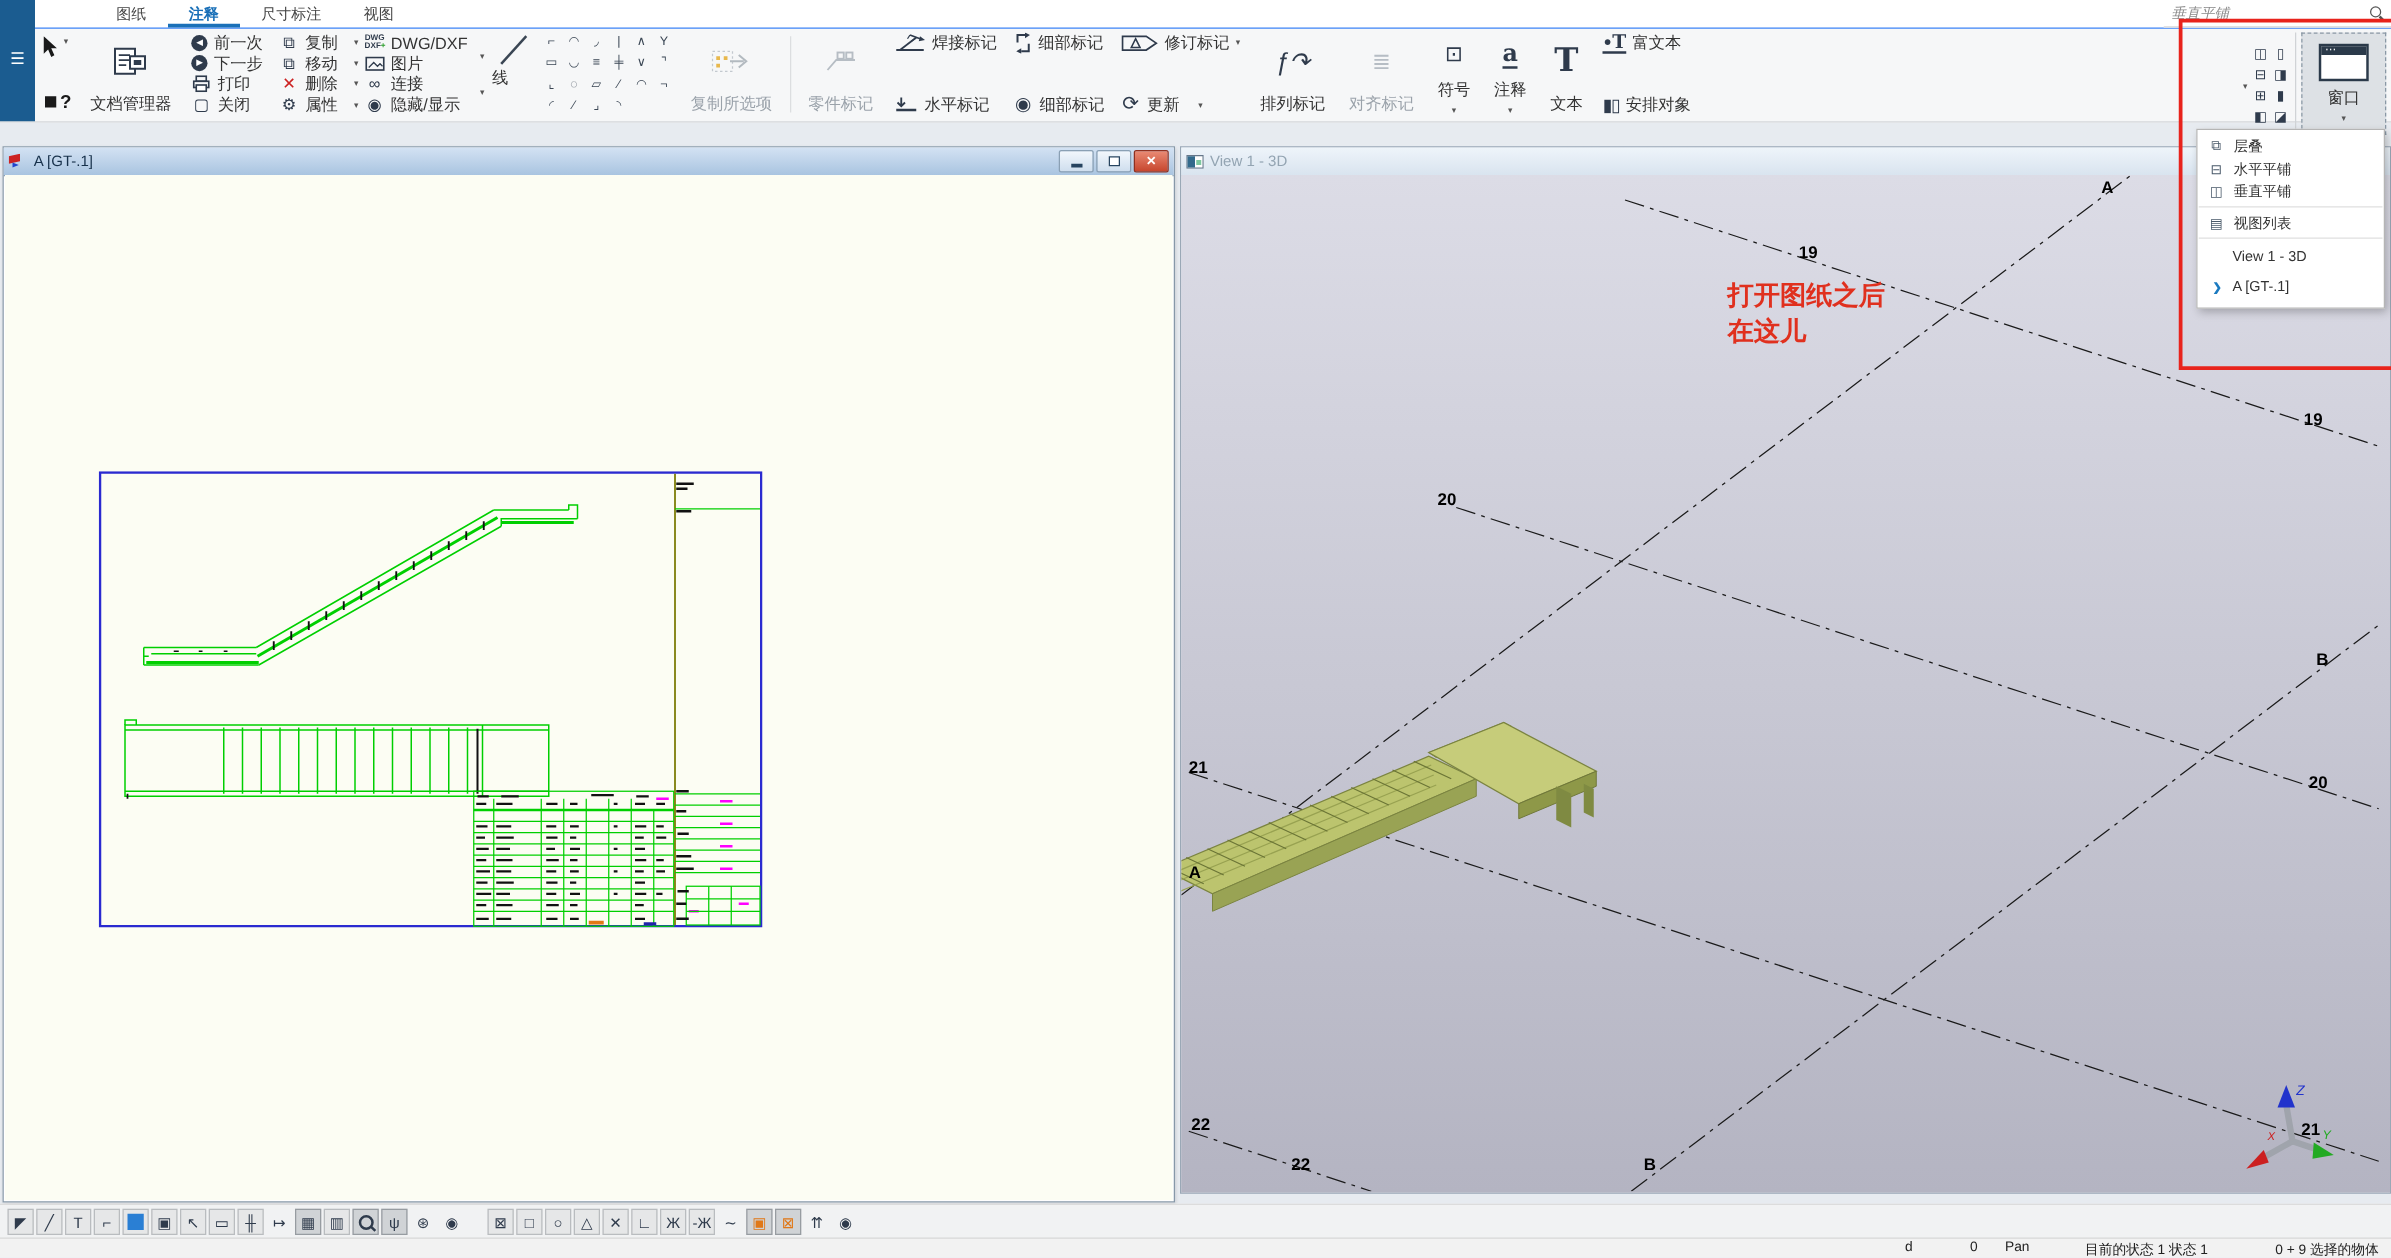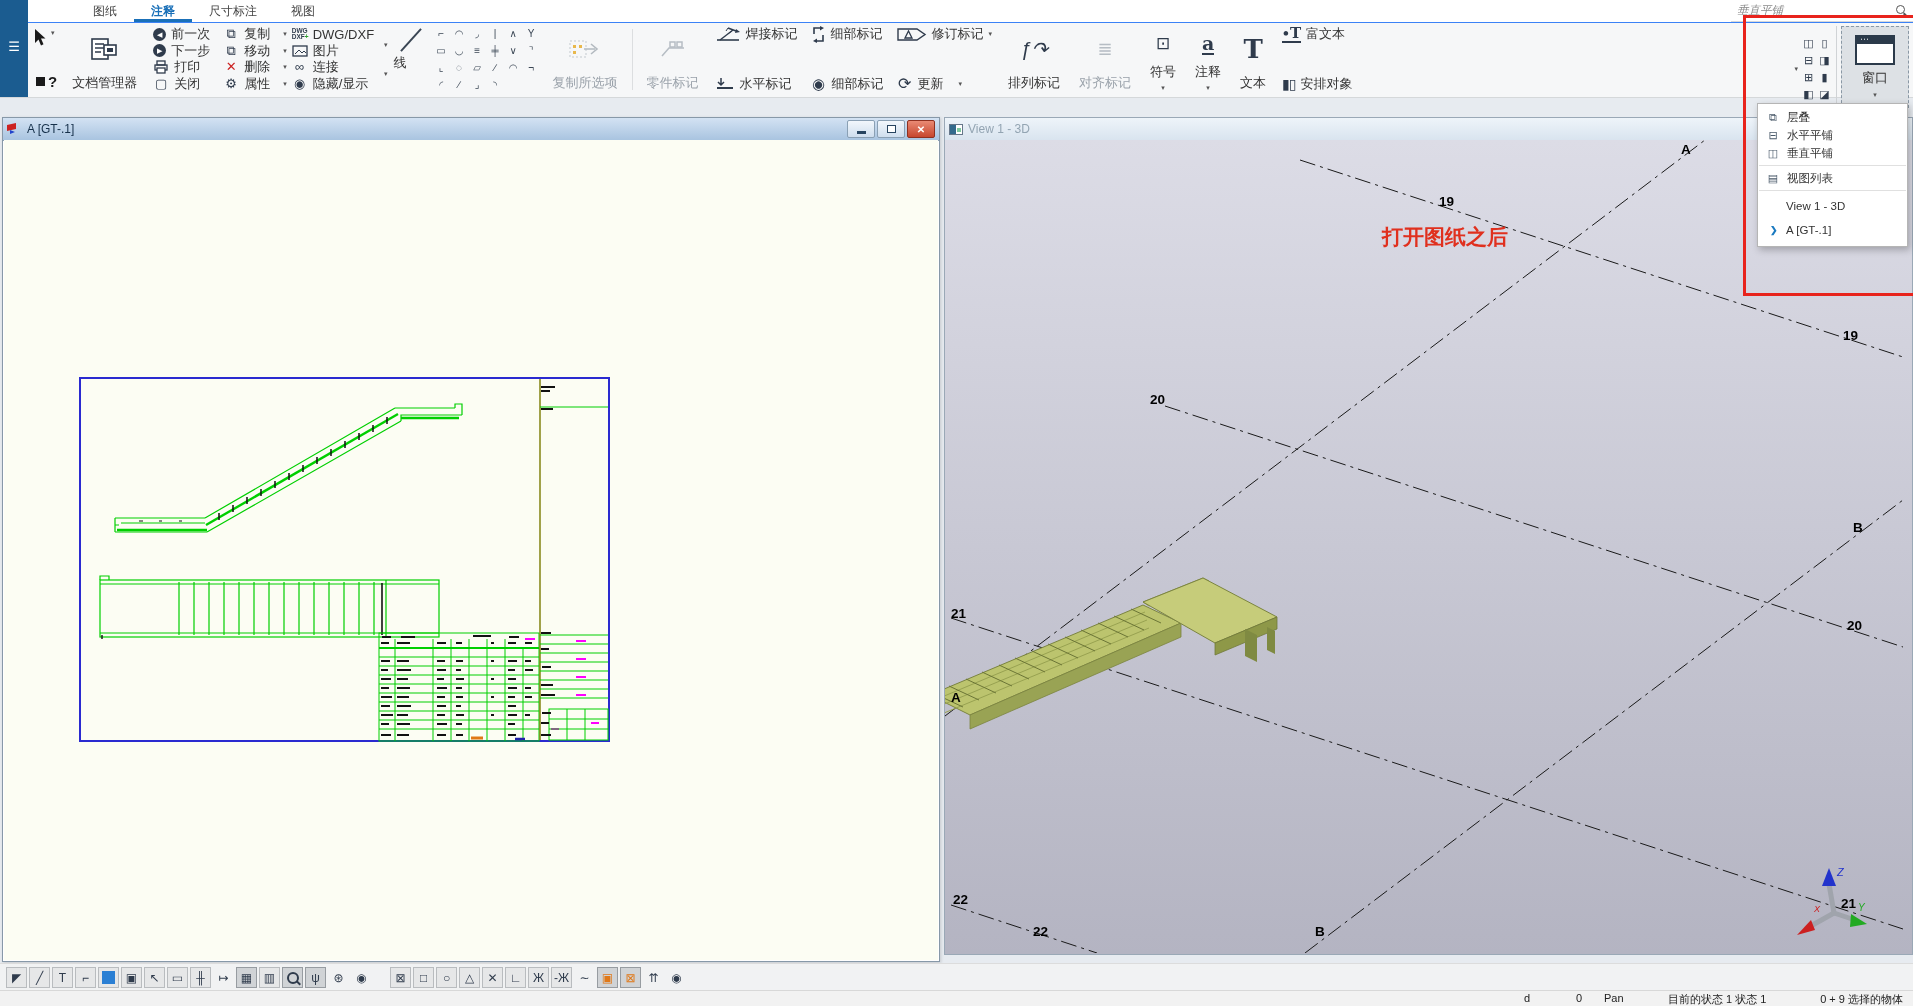--- a/index.html
+++ b/index.html
@@ -587,20 +587,21 @@
           <span class="glabel" style="left: 6px; top: 550px;">A</span>
           <span class="glabel" style="left: 8px; top: 752px;">22</span>
           <span class="glabel" style="left: 88px; top: 784px;">22</span>
           <span class="glabel" style="left: 370px; top: 784px;">B</span>
           <span class="glabel" style="left: 896px; top: 756px;">21</span>
         </div>
 
       <div class="note">
 
       <div>打开图纸之后</div>
+          <div>在这儿</div>
         </div>
     </div>
   </div>
 
   <div class="btoolbar">
     <div class="tgroup">
 
     <span class="tbtn">
           <b>◤</b>
         </span>

